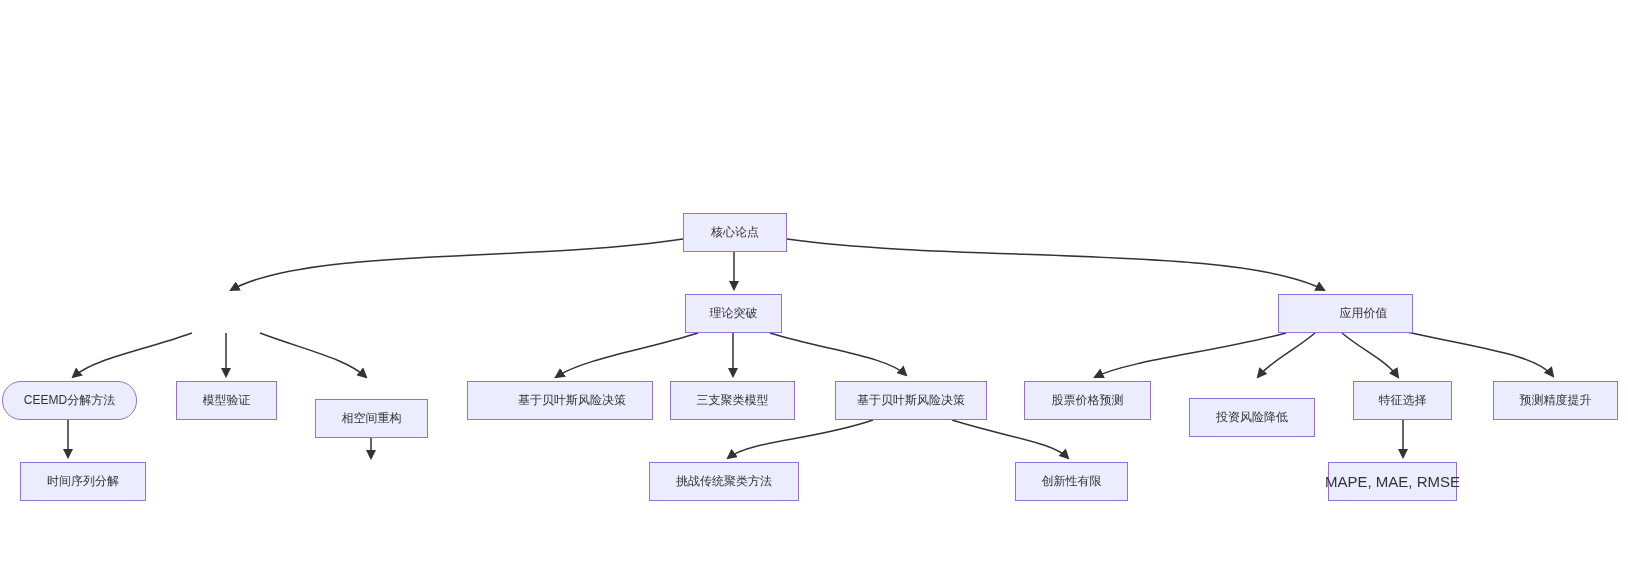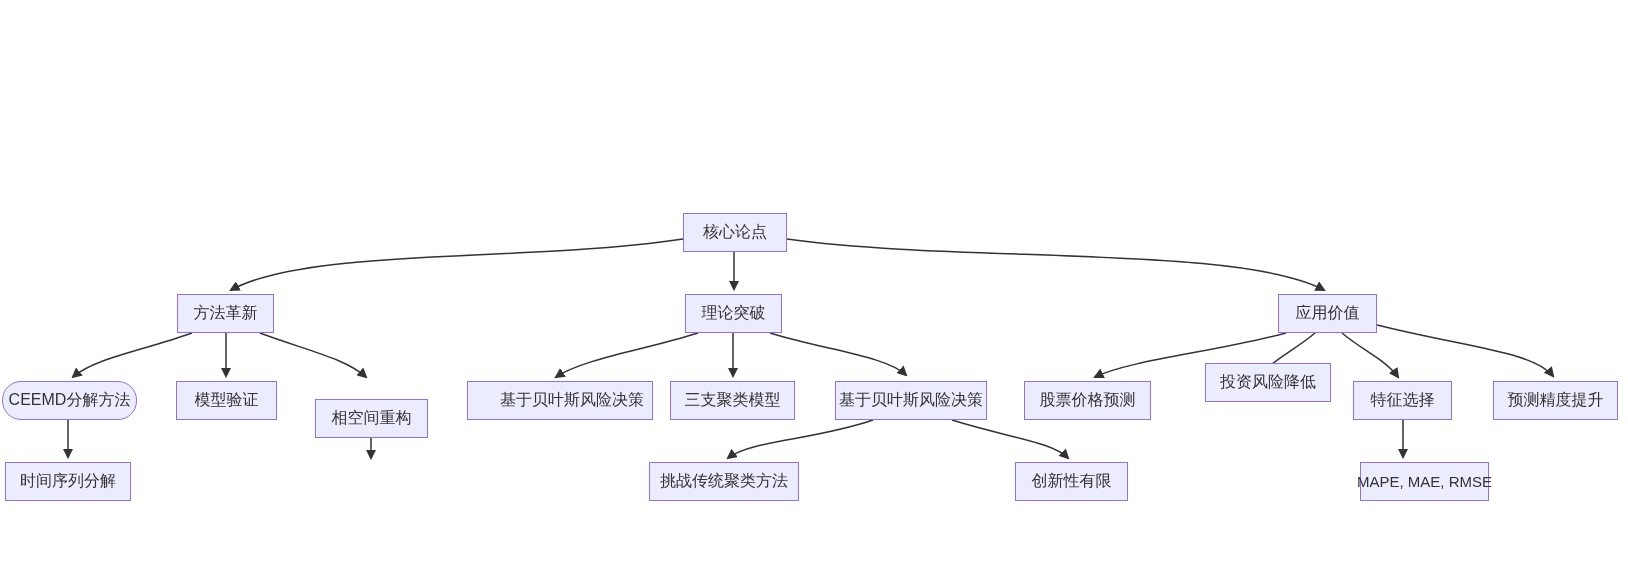--- a/index.html
+++ b/index.html
@@ -27,30 +27,30 @@
     fill: none;
     stroke: #333333;
     stroke-width: 1.5px;
   }
   .node {
     position: absolute;
     height: 37px;
     background: #ECECFF;
     border: 1px solid #9370DB;
     color: #333333;
-    font-size: 16px;
+    font-size: 12px;
     display: flex;
     align-items: center;
     justify-content: center;
     white-space: nowrap;
     box-sizing: content-box;
     text-align: center;
   }
   .node span { display: inline-block; padding: 0 4px; }
-  .node-mono { font-size: 15px; margin-left: 32px; }
+  .node-mono { font-size: 15px; }
 </style>
 </head>
 <body>
 
 <div class="canvas">
 
   <svg class="edges-layer" width="1628" height="576" viewBox="0 0 1628 576" xmlns="http://www.w3.org/2000/svg">
     <defs>
       <marker id="arrow" viewBox="0 0 10 10" refX="8" refY="5" markerWidth="7" markerHeight="7" orient="auto-start-reverse">
         <path d="M 0 0 L 10 5 L 0 10 z" fill="#333333"></path>
@@ -73,27 +73,24 @@
     <path class="edge" d="M 371 420 L 371 458" marker-end="url(#arrow)"></path>
     <path class="edge" d="M 873 420 C 815 440, 752 440, 728 458" marker-end="url(#arrow)"></path>
     <path class="edge" d="M 952 420 C 1010 438, 1052 442, 1068 458" marker-end="url(#arrow)"></path>
     <path class="edge" d="M 1403 420 L 1403 457" marker-end="url(#arrow)"></path>
   </svg>
 
   <div class="node" style="left:683px; top:213px; width:102px;">
     <span>核心论点</span>
   </div>
 
-  <div class="node" style="left:177px; top:294px; width:95px;">
-    <span>方法革新</span>
-  </div>
   <div class="node" style="left:685px; top:294px; width:95px;">
     <span>理论突破</span>
   </div>
-  <div class="node" style="left:1278px; top:294px; width:97px;">
+  <div class="node" style="left:1278px; top:294px; width:97px;padding-left:36px;">
     <span>应用价值</span>
   </div>
 
   <div class="node" style="left:2px; top:381px; width:133px;border-radius:19px;">
     <span>CEEMD分解方法</span>
   </div>
   <div class="node" style="left:176px; top:381px; width:99px;">
     <span>模型验证</span>
   </div>
   <div class="node" style="left:315px; top:399px; width:111px;">
@@ -104,31 +101,31 @@
   </div>
   <div class="node" style="left:670px; top:381px; width:123px;">
     <span>三支聚类模型</span>
   </div>
   <div class="node" style="left:835px; top:381px; width:150px;">
     <span>基于贝叶斯风险决策</span>
   </div>
   <div class="node" style="left:1024px; top:381px; width:125px;">
     <span>股票价格预测</span>
   </div>
-  <div class="node" style="left:1189px; top:363px; width:124px;margin-left:16px;">
+  <div class="node" style="left:1189px; top:398px; width:124px;">
     <span>投资风险降低</span>
   </div>
   <div class="node" style="left:1353px; top:381px; width:97px;">
     <span>特征选择</span>
   </div>
   <div class="node" style="left:1493px; top:381px; width:123px;">
     <span>预测精度提升</span>
   </div>
 
-  <div class="node" style="left:5px; top:462px; width:124px;text-align:center;">
+  <div class="node" style="left:20px; top:462px; width:124px;text-align:center;">
     <span>时间序列分解</span>
   </div>
   <div class="node" style="left:649px; top:462px; width:148px;">
     <span>挑战传统聚类方法</span>
   </div>
   <div class="node" style="left:1015px; top:462px; width:111px;">
     <span>创新性有限</span>
   </div>
   <div class="node node-mono" style="left:1328px; top:462px; width:127px;">
     <span>MAPE, MAE, RMSE</span>

